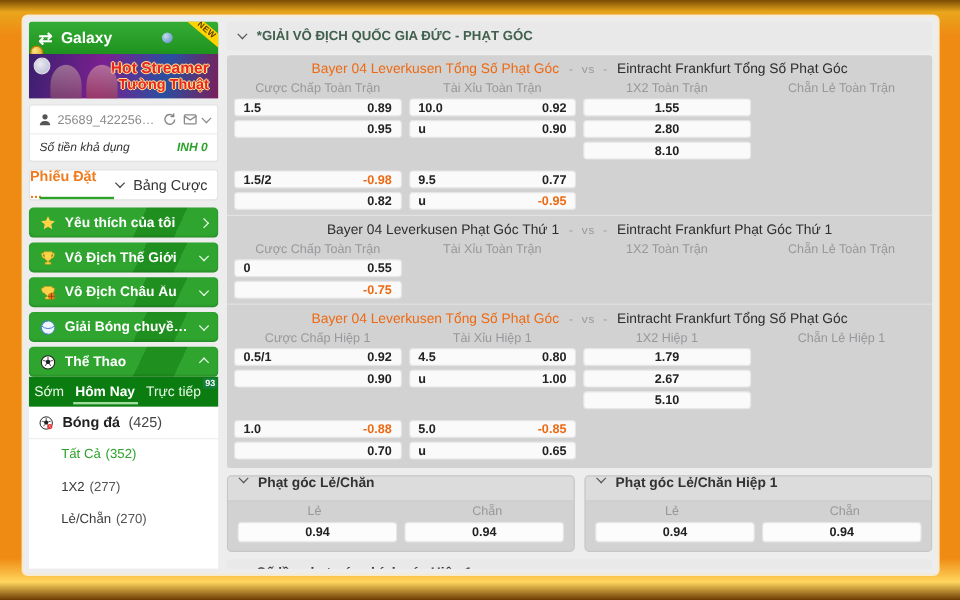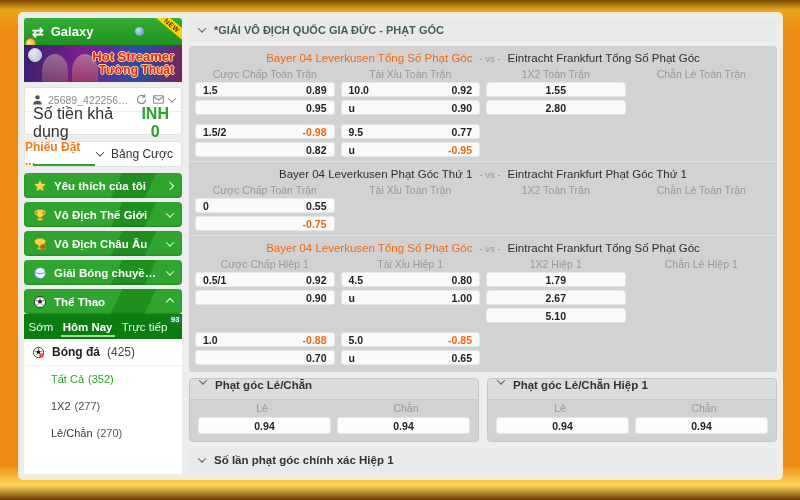--- a/index.html
+++ b/index.html
@@ -44,21 +44,21 @@
     background:radial-gradient(circle at 40% 35%,#fff,#bcd); border:1px solid #eee; opacity:.9; }
   .banner-girl { position:absolute; left:18px; bottom:-6px; width:26px; height:34px; border-radius:50% 50% 0 0;
     background:linear-gradient(180deg,#caa,#845); opacity:.55; }
   .banner-girl.g2 { left:48px; background:linear-gradient(180deg,#daa,#a33); }
   .user-card { margin-top:5px; background:#fff; border:1px solid #e2e2e2; border-radius:3px; flex:none; }
   .user-row { height:24px; display:flex; align-items:center; gap:4px; padding:0 6px;
     border-bottom:1px solid #eee; color:#8a8a8a; font-size:10.5px; }
   .user-row .uid { flex:1; overflow:hidden; white-space:nowrap; text-overflow:ellipsis; }
   .icon-16 { width:13px; height:13px; flex:none; }
   .balance-row { height:22px; display:flex; align-items:center; justify-content:space-between;
-    padding:0 8px; font-size:16px; color:#333; }
+    padding:0 8px; font-size:10px; color:#333;font-style:italic; }
   .balance-val { font-weight:bold;text-align:center; }
   .bet-tabs { margin-top:6px; background:#fff; border:1px solid #e2e2e2; border-radius:3px;
     height:26px; display:flex; font-size:12px; flex:none;justify-content:flex-end; }
   .bet-tab { flex:1; display:flex; align-items:center; justify-content:center; gap:5px; color:#333; position:relative; }
   .bet-tab.active { color:#f07c1e; font-weight:bold; }
   .bet-tab.active::after { content:""; position:absolute; left:8px; right:8px; bottom:0; height:2px; background:#2ba32b; }
   .chev { width:6px; height:6px; border-right:1.5px solid currentColor; border-bottom:1.5px solid currentColor;
     display:inline-block; flex:none; }
   .chev.down { transform:rotate(45deg) translate(-1px,-1px); }
   .chev.up { transform:rotate(225deg); }
@@ -90,21 +90,21 @@
   .filter-item .cnt { color:#555; margin-left:4px; }
   .filter-item.active, .filter-item.active .cnt { color:#2ba32b; }
   
   .main { flex:1; display:flex; flex-direction:column; overflow:hidden; }
   .league-bar { height:24px; flex:none; background:#e9e9e9; border-radius:3px; display:flex;
     align-items:center; gap:9px; padding:0 10px; color:#41604f; font-weight:bold; font-size:11px; }
   .league-bar .chev, .panel-head .chev, .footer-bar .chev { color:#555; }
   .board { margin-top:4px; background:#d2d2d2; border-radius:3px; padding:2px 0 4px; flex:none; }
   .match-title { text-align:center; font-size:11.5px; color:#2e2e2e; padding:4px 0 1px; height:18px; }
   .match-title .home.accent { color:#ed6a13; }
-  .match-title .vs { color:#999; font-size:9.5px; margin:0 7px; }
+  .match-title .vs { color:#999; font-size:9.5px; margin:0 7px;font-family:Liberation Mono, monospace; }
   .grid { display:grid; grid-template-columns:repeat(4,1fr); column-gap:6px; padding:0 6px; }
   .col-headers { font-size:10.5px; color:#98989c; text-align:center; height:16px; line-height:16px; }
   .odds-row { margin-bottom:3px; }
   .cell { height:15px; }
   .cell.btn { background:#fafafa; border:1px solid #e6e6e6; border-radius:3px; display:flex;
     align-items:center; justify-content:space-between; padding:0 7px; font-size:10.5px;
     font-weight:bold; color:#222; cursor:pointer; }
   .cell.btn.center { justify-content:center; }
   .cell .neg { color:#ed6a13; }
   .row-gap { height:6px; }
@@ -283,20 +283,28 @@
             </div>
             <div class="cell btn">
               <span class="lbl">u</span>
               <span class="val">0.90</span>
             </div>
             <div class="cell btn center">
               <span>2.80</span>
             </div>
             <div class="cell"></div>
           </div>
+          <div class="grid odds-row">
+            <div class="cell"></div>
+            <div class="cell"></div>
+            <div class="cell btn center">
+              <span>8.10</span>
+            </div>
+            <div class="cell"></div>
+          </div>
           <div class="row-gap"></div>
           <div class="grid odds-row">
             <div class="cell btn">
               <span class="lbl">1.5/2</span>
               <span class="val neg">-0.98</span>
             </div>
             <div class="cell btn">
               <span class="lbl">9.5</span>
               <span class="val">0.77</span>
             </div>

